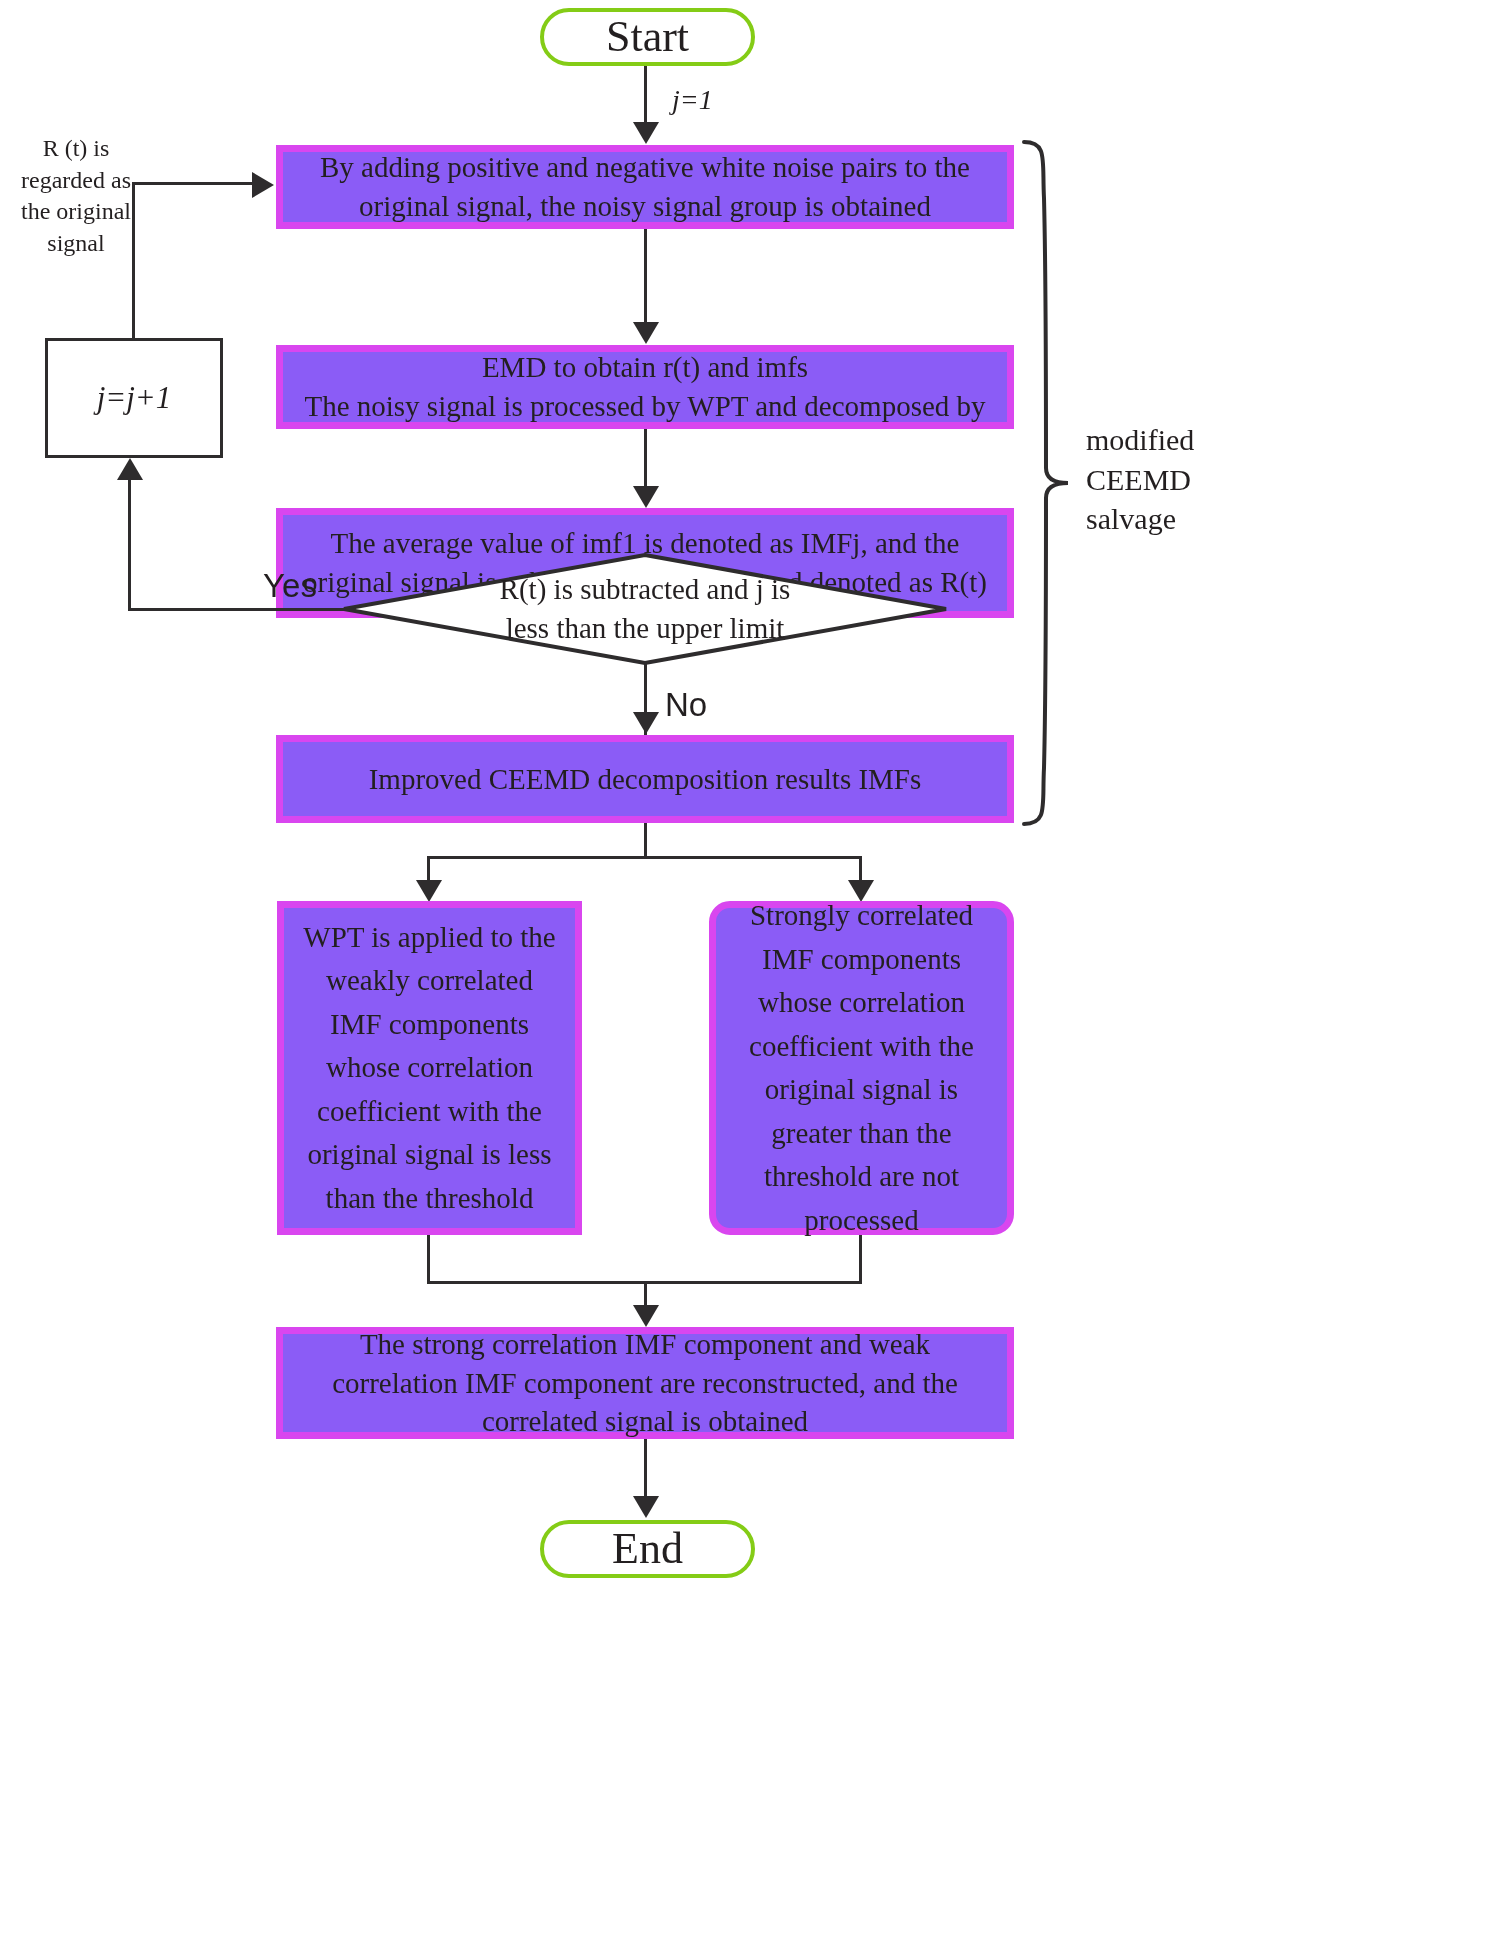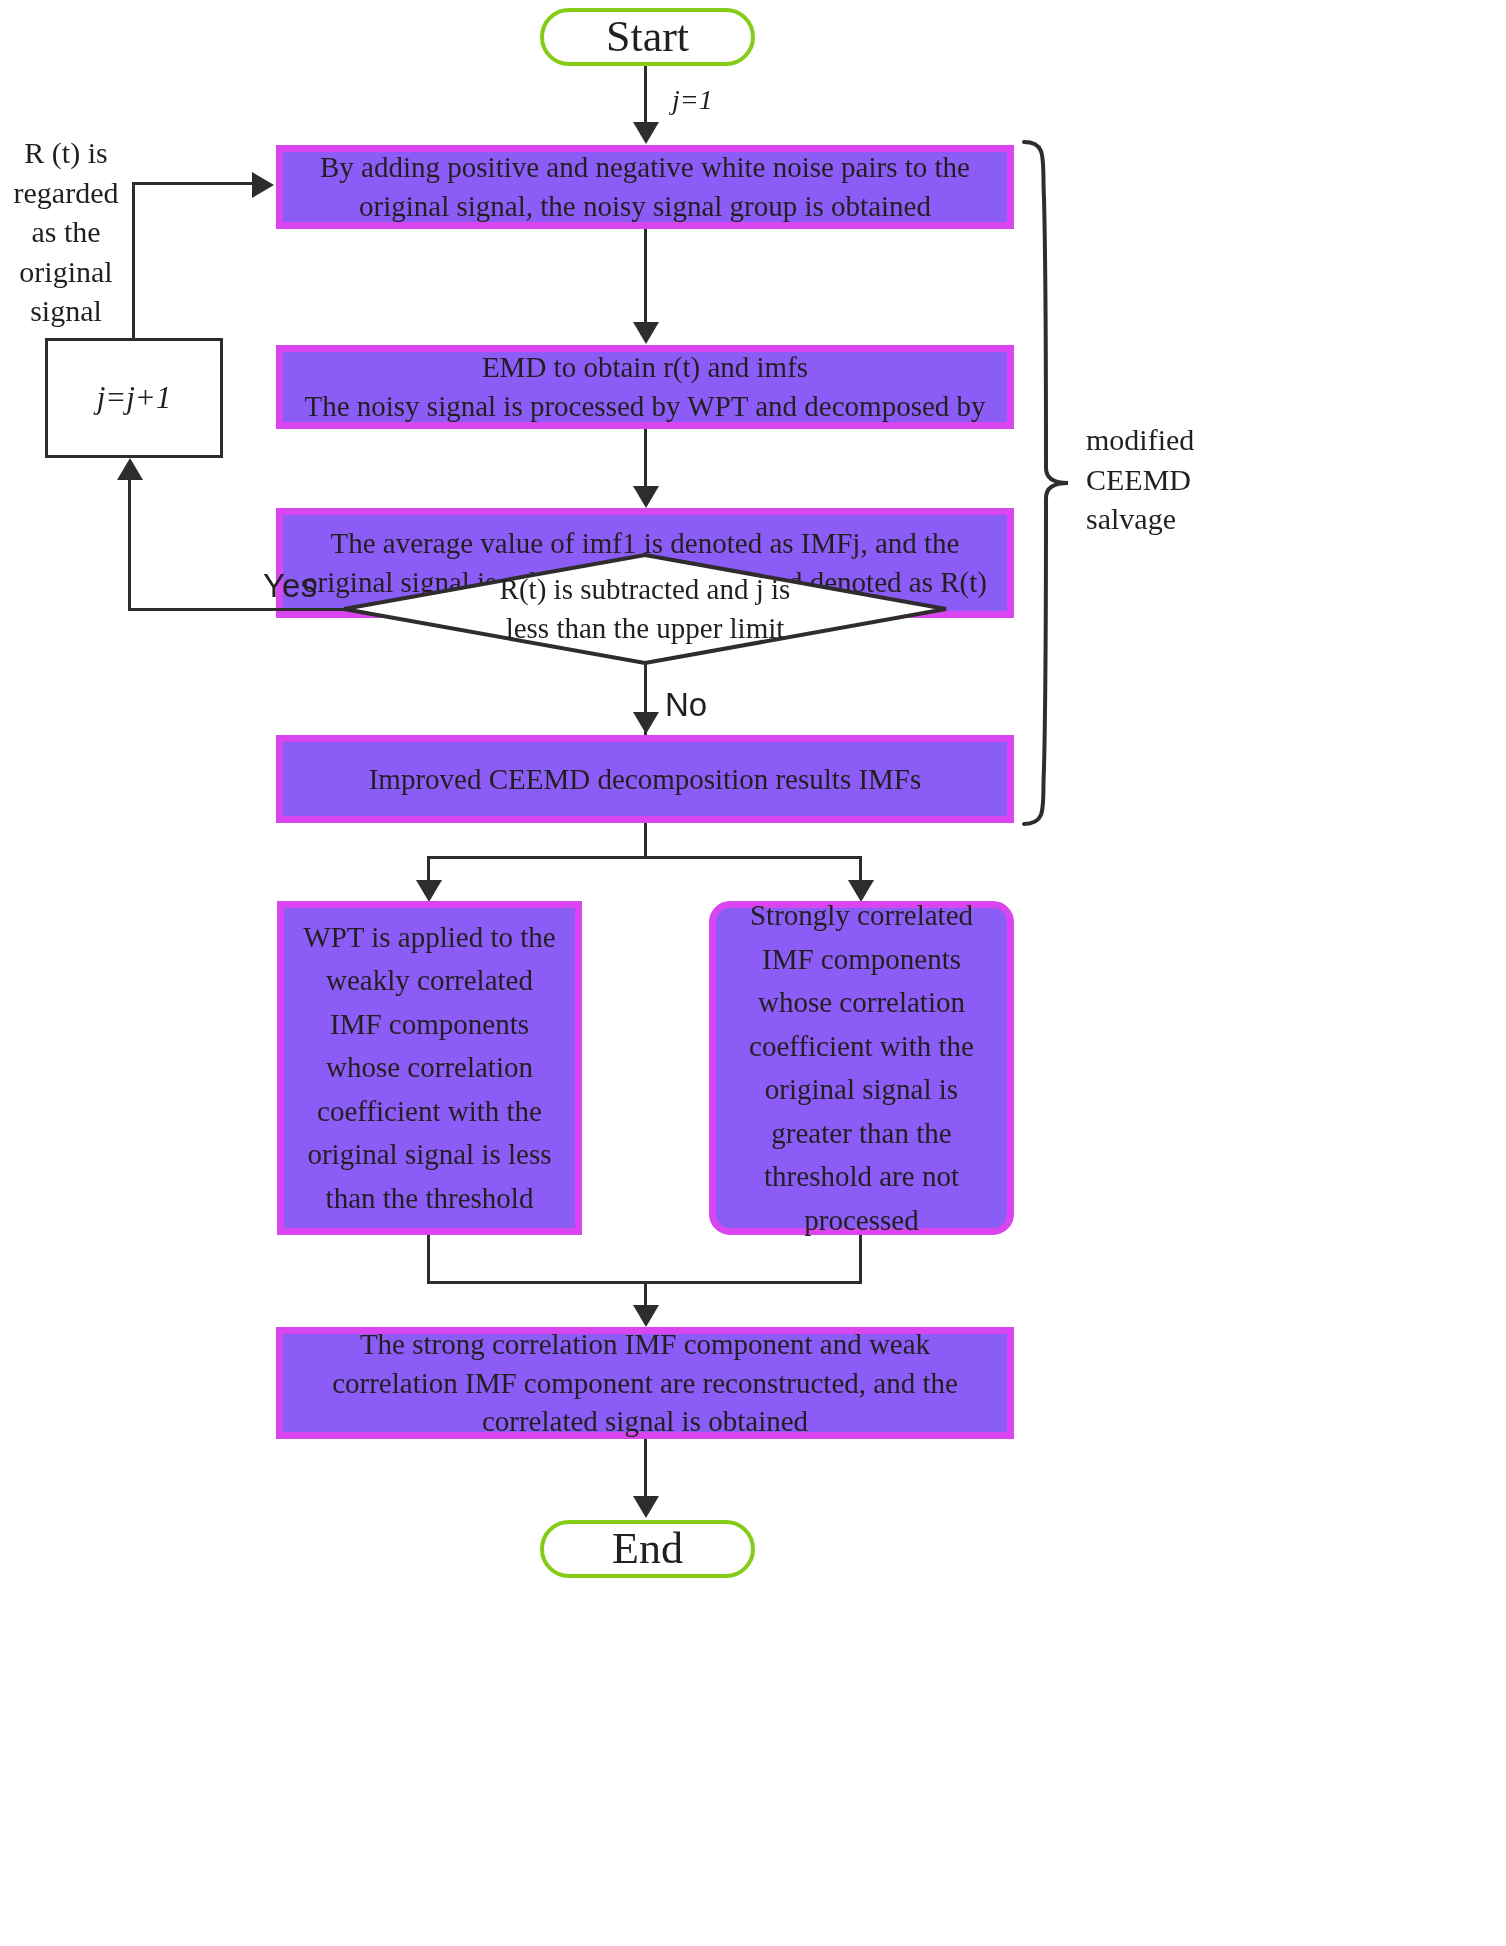--- a/index.html
+++ b/index.html
@@ -151,21 +151,21 @@
   <div class="label sans" style="left:245px; top:564px; width:90px; font-size:33px;">Yes</div>
 
   <div class="node small-box" style="left:45px; top:338px; width:178px; height:120px;">
     <span>j=j+1</span>
   </div>
 
   <div class="ln vl" style="left:132px; top:182px; height:158px;"></div>
   <div class="ln hl" style="left:132px; top:182px; width:122px;"></div>
   <div class="arrow-r" style="left:252px; top:172px;"></div>
 
-  <div class="label" style="left:0; top:133px; width:132px; font-size:30px;">R (t) is regarded as the original signal</div>
+  <div class="label" style="left:10px; top:133px; width:132px; font-size:24px;">R (t) is regarded as the original signal</div>
 
   <div class="ln vl" style="left:644px; top:663px; height:74px;"></div>
   <div class="arrow-d" style="left:633px; top:712px;"></div>
   <div class="label sans" style="left:665px; top:683px; width:80px; font-size:33px; text-align:left;">No</div>
 
   <div class="node proc proc-text" style="left:276px; top:735px; width:738px; height:88px;">
     <span>Improved CEEMD decomposition results IMFs</span>
   </div>
 
   <div class="ln vl" style="left:644px; top:823px; height:36px;"></div>

